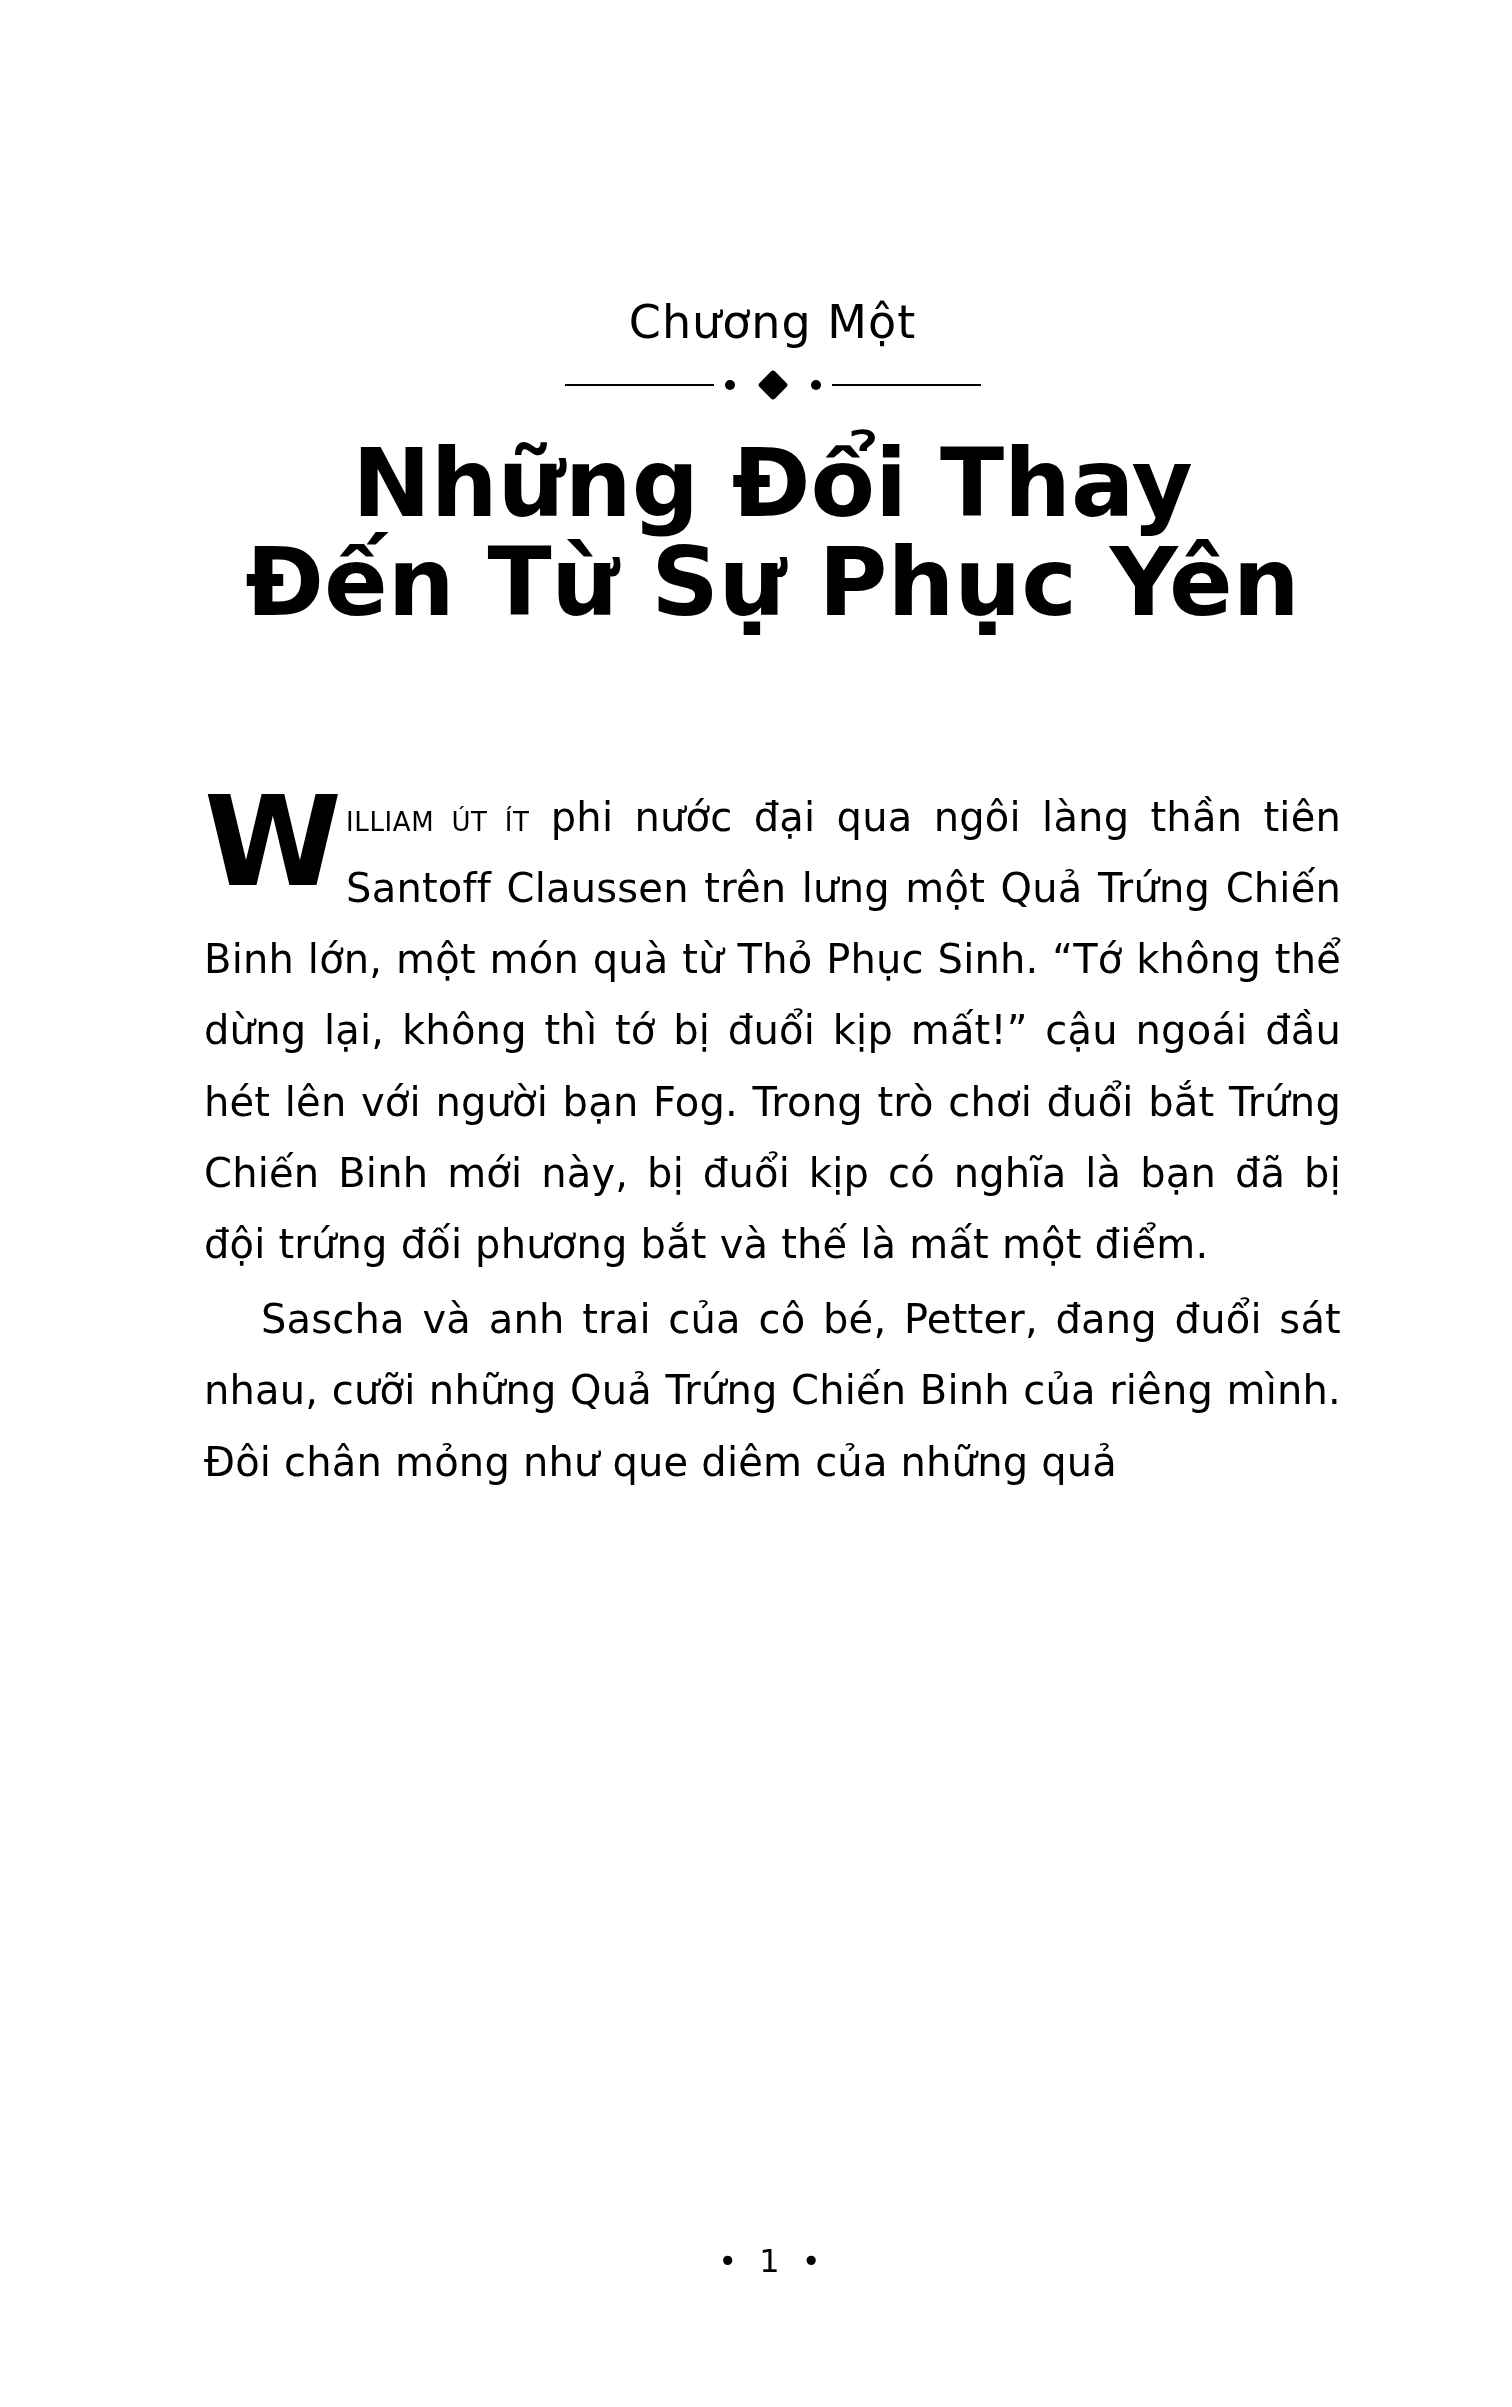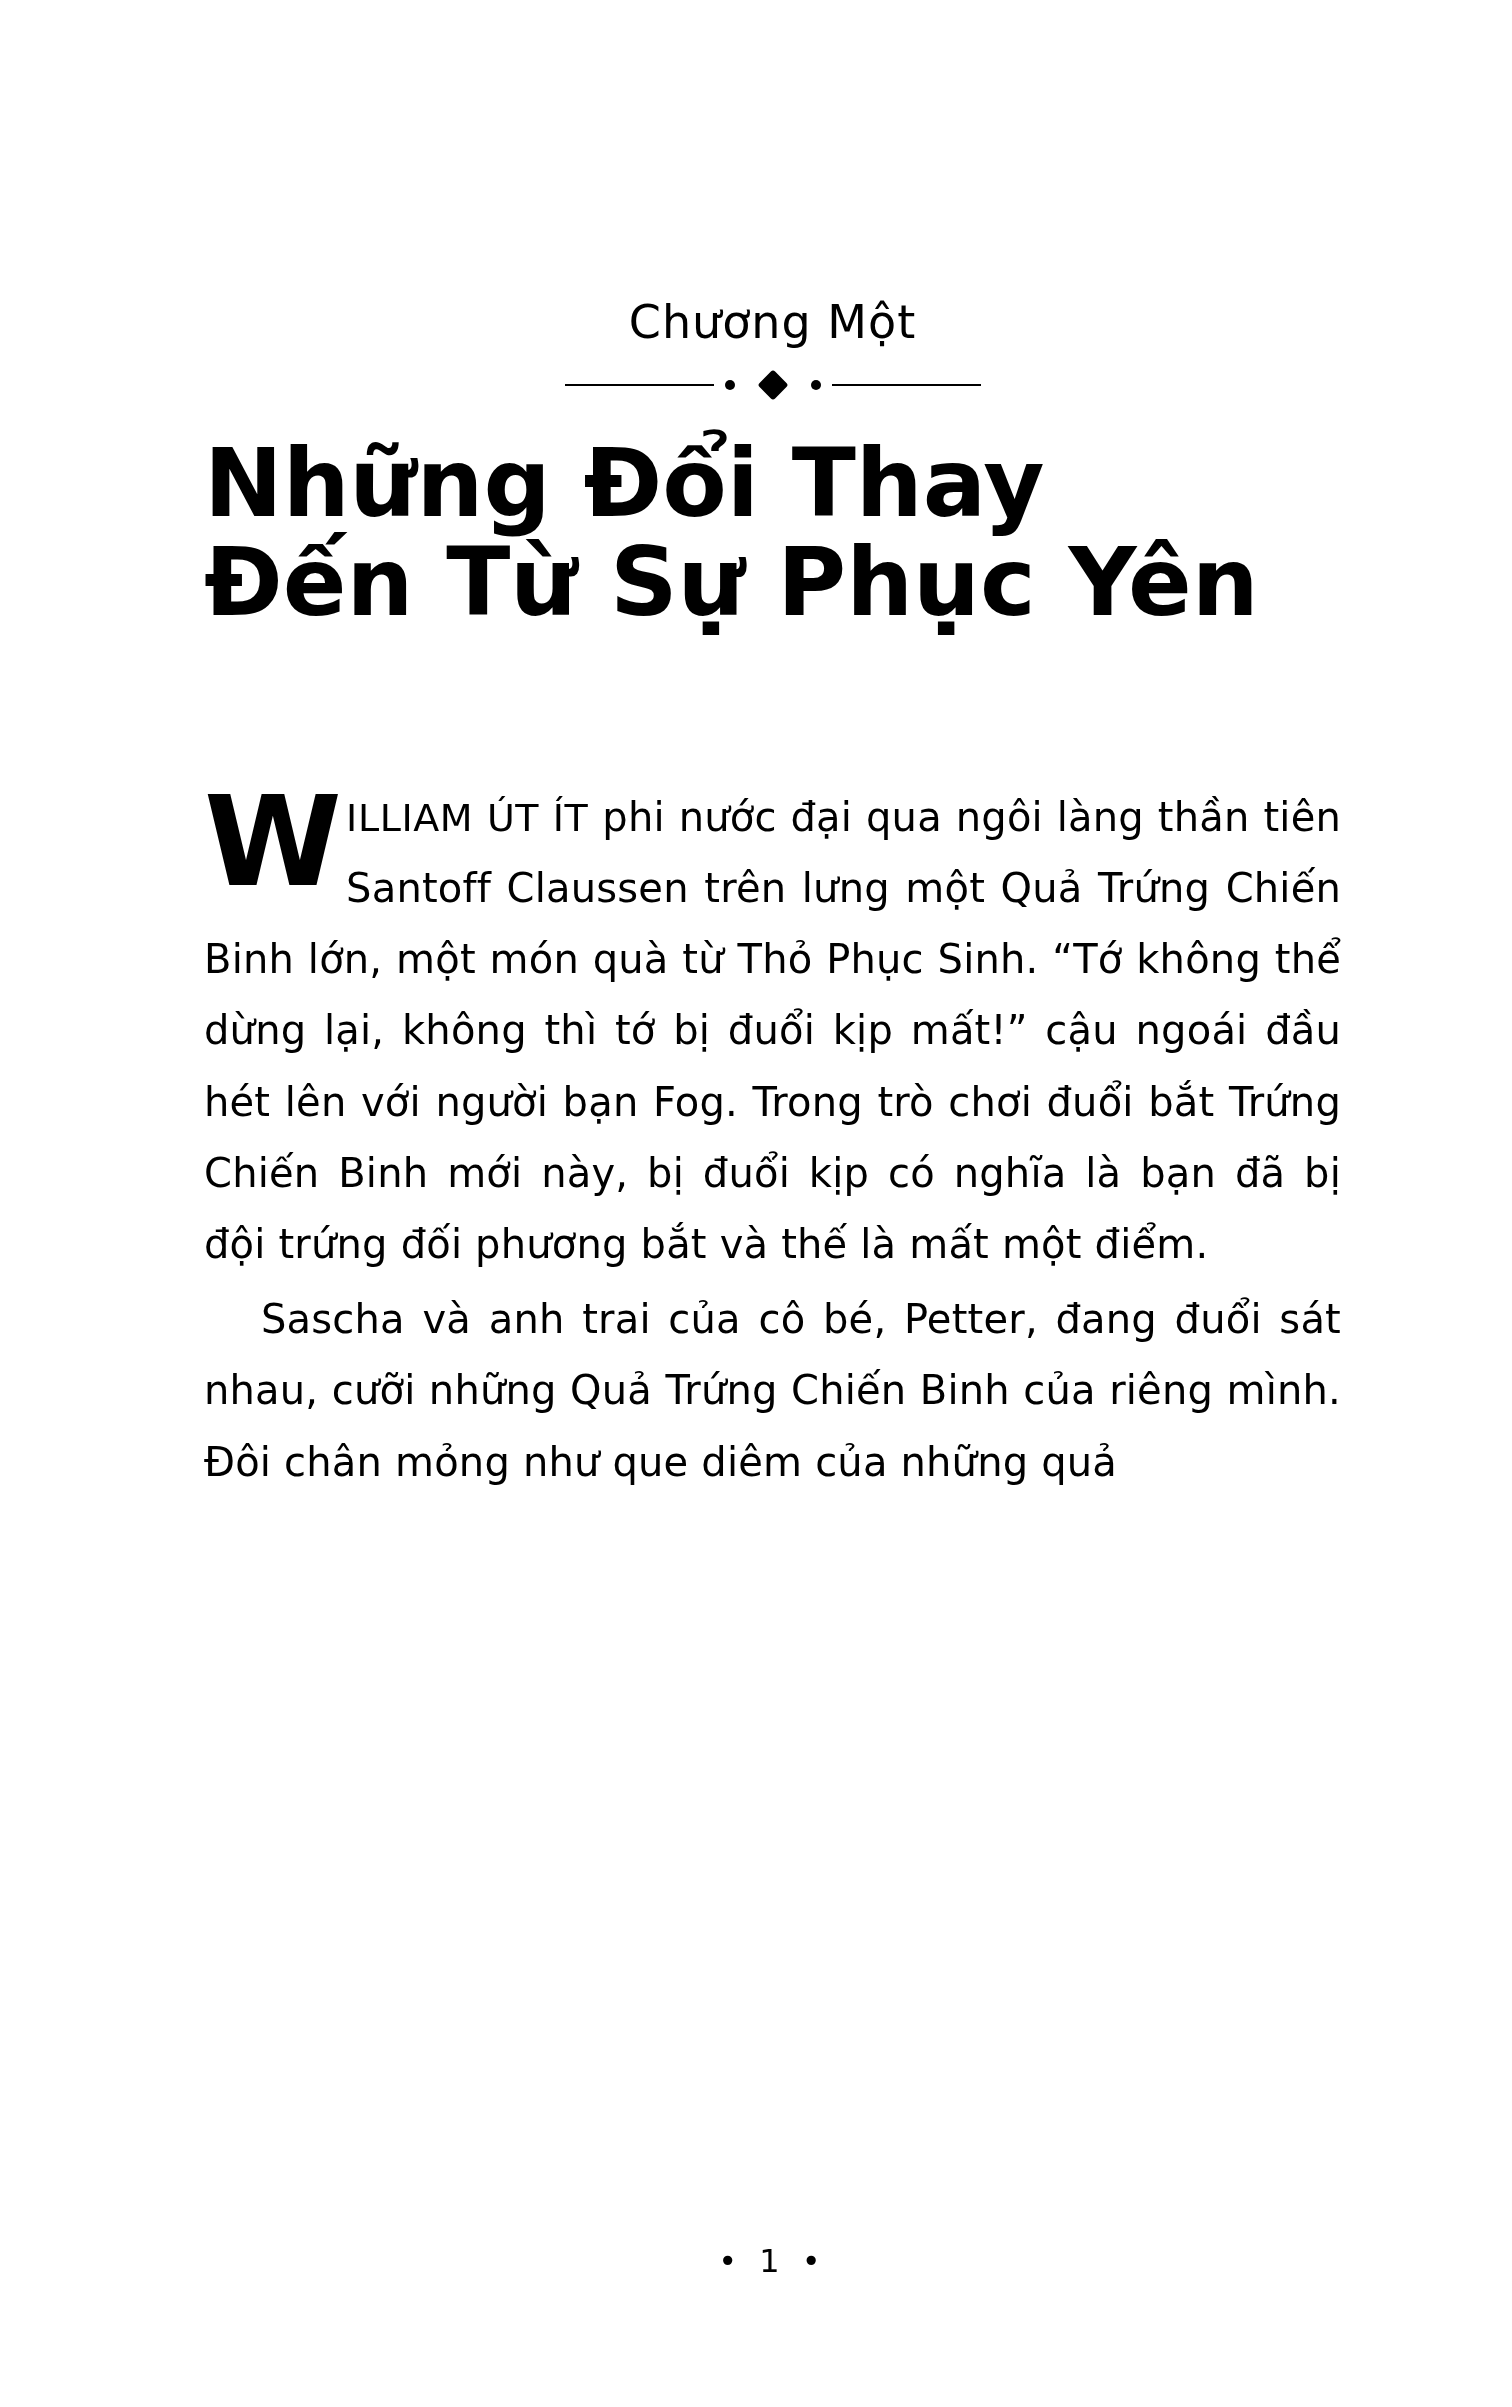--- a/index.html
+++ b/index.html
@@ -70,21 +70,21 @@
     top: 10px;
     width: 10px;
     height: 10px;
     background: #000;
     border-radius: 50%;
   }
   .ornament .dot.left { left: 160px; }
   .ornament .dot.right { right: 160px; }
   .chapter-title {
     margin-top: 34px;
-    text-align: left;
+    text-align: center;
     font-size: 94px;
     font-weight: 700;
     line-height: 1.06;
     letter-spacing: 0px;
   }
   .chapter-title .line {
     display: block;
     white-space: nowrap;
   }
   .body-text {
@@ -104,21 +104,21 @@
   }
   .dropcap {
     float: left;
     font-size: 125px;
     line-height: 0.86;
     font-weight: 700;
     margin: 6px 4px 0 0;
     padding: 0;
   }
   .smallcaps {
-    font-size: 38px;
+    font-size: 26px;
     letter-spacing: 0.6px;
   }
   .folio {
     position: absolute;
     left: 0;
     right: 0;
     top: 2242px;
     text-align: center;
     font-size: 32px;
     letter-spacing: 6px;

